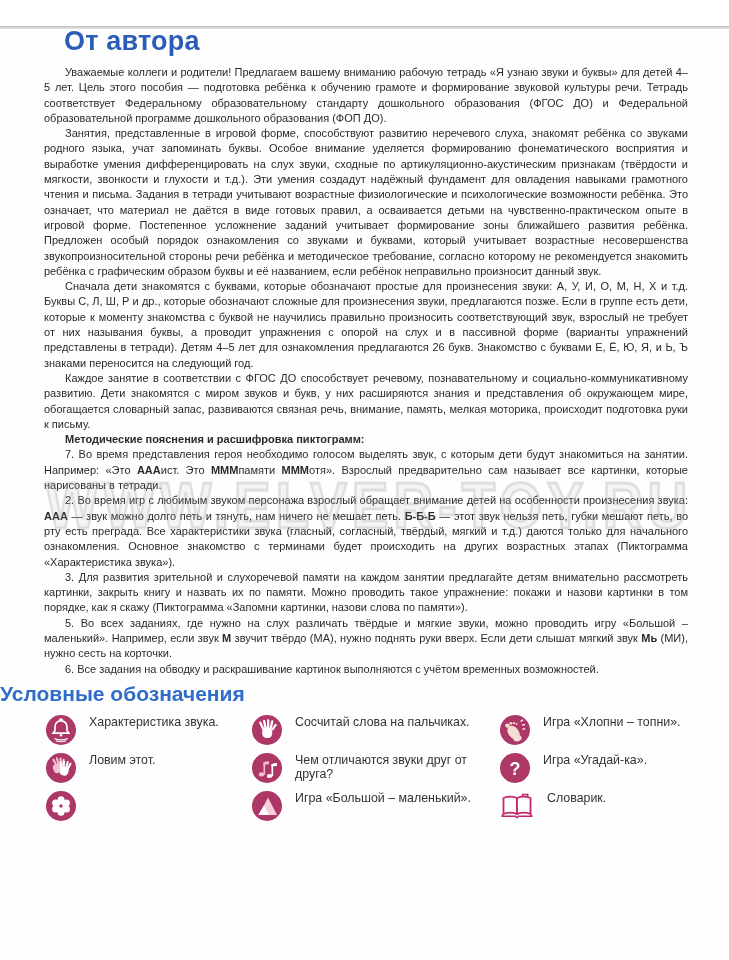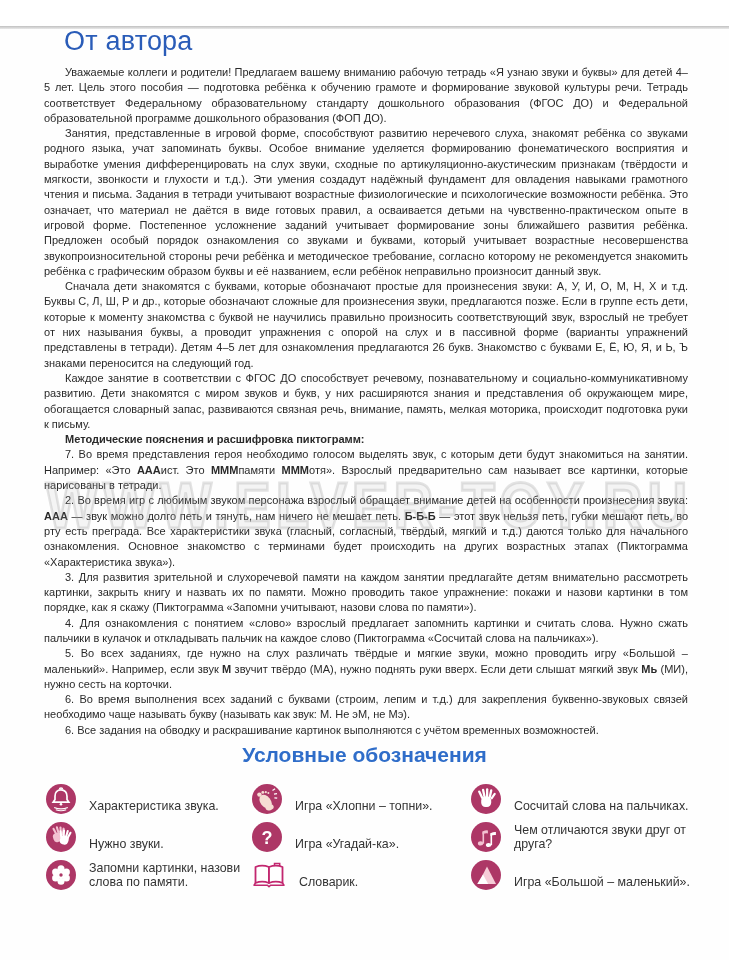--- a/index.html
+++ b/index.html
@@ -4,38 +4,38 @@
 <style>
   html,body{margin:0;padding:0;}
   body{
     width:729px;height:960px;background:#ffffff;overflow:hidden;
     font-family:"Liberation Sans",sans-serif;color:#2a2a2a;position:relative;
   }
   .page{position:relative;width:729px;height:960px;background:#fefefe;}
   .scan-edge{position:absolute;top:0;left:0;right:0;height:3px;
     background:linear-gradient(#b5b5b5,#e6e6e6);opacity:.85;}
   h1.page-title{
-    margin:26px 0 9px 64px;font-size:27px;line-height:30px;font-weight:normal;
+    margin:26px 0 9px 64px;font-size:27px;line-height:30px;font-weight:bold;
     color:#2a5cb8;letter-spacing:.2px;
   }
   .article{margin:0 41px 0 44px;font-size:11px;line-height:15.3px;text-align:justify;}
   .article p{margin:0;text-indent:21px;}
   .article p span.b{font-weight:bold;}
   .article p span.i{}
   .article p.head{font-weight:bold;}
   h2.legend-title{
-    margin:5px 0 9px 0;text-align:center;font-size:21px;line-height:24px;
+    margin:5px 0 9px 0;text-align:left;font-size:21px;line-height:24px;
     font-weight:600;color:#2f6dc9;
   }
   .legend{display:flex;margin-left:46px;margin-right:10px;}
   .legend-col{display:flex;flex-direction:column;}
   .legend-col.c1{width:206px;}
   .legend-col.c2{width:248px;}
   .legend-col.c3{flex:1;}
-  .legend-item{display:flex;align-items:flex-end;height:38px;}
+  .legend-item{display:flex;align-items:flex-start;height:38px;}
   .legend-icon{
     width:30px;height:30px;border-radius:50%;background:#ad3766;flex:none;
     display:flex;align-items:center;justify-content:center;margin-right:13px;
   }
   .legend-icon.flat{background:transparent;border-radius:0;width:34px;}
   .legend-icon svg{display:block;}
   .legend-label{font-size:12.4px;line-height:14.6px;color:#333;}
   .watermark{
     position:absolute;top:442px;left:46px;z-index:5;pointer-events:none;
     font-size:55px;font-weight:bold;letter-spacing:5px;white-space:nowrap;
@@ -52,24 +52,22 @@
   <h1 class="page-title">От автора</h1>
 
   <div class="article" id="article">
       <p><span>Уважаемые коллеги и родители! Предлагаем вашему вниманию рабочую тетрадь «Я узнаю звуки и буквы» для детей 4–5 лет. Цель этого пособия — подготовка ребёнка к обучению грамоте и формирование звуковой культуры речи. Тетрадь соответствует Федеральному образовательному стандарту дошкольного образования (ФГОС ДО) и Федеральной образовательной программе дошкольного образования (ФОП ДО).</span></p>
       <p><span>Занятия, представленные в игровой форме, способствуют развитию неречевого слуха, знакомят ребёнка со звуками родного языка, учат запоминать буквы. Особое внимание уделяется формированию фонематического восприятия и выработке умения дифференцировать на слух звуки, сходные по артикуляционно-акустическим признакам (твёрдости и мягкости, звонкости и глухости и т.д.). Эти умения создадут надёжный фундамент для овладения навыками грамотного чтения и письма. Задания в тетради учитывают возрастные физиологические и психологические возможности ребёнка. Это означает, что материал не даётся в виде готовых правил, а осваивается детьми на чувственно-практическом опыте в игровой форме. Постепенное усложнение заданий учитывает формирование зоны ближайшего развития ребёнка. Предложен особый порядок ознакомления со звуками и буквами, который учитывает возрастные несовершенства звукопроизносительной стороны речи ребёнка и методическое требование, согласно которому не рекомендуется знакомить ребёнка с графическим образом буквы и её названием, если ребёнок неправильно произносит данный звук.</span></p>
       <p><span>Сначала дети знакомятся с буквами, которые обозначают простые для произнесения звуки: А, У, И, О, М, Н, Х и т.д. Буквы С, Л, Ш, Р и др., которые обозначают сложные для произнесения звуки, предлагаются позже. Если в группе есть дети, которые к моменту знакомства с буквой не научились правильно произносить соответствующий звук, взрослый не требует от них называния буквы, а проводит упражнения с опорой на слух и в пассивной форме (варианты упражнений представлены в тетради). Детям 4–5 лет для ознакомления предлагаются 26 букв. Знакомство с буквами Е, Ё, Ю, Я, и Ь, Ъ знаками переносится на следующий год.</span></p>
       <p><span>Каждое занятие в соответствии с ФГОС ДО способствует речевому, познавательному и социально-коммуникативному развитию. Дети знакомятся с миром звуков и букв, у них расширяются знания и представления об окружающем мире, обогащается словарный запас, развиваются связная речь, внимание, память, мелкая моторика, происходит подготовка руки к письму.</span></p>
       <p class="head"><span class="b">Методические пояснения и расшифровка пиктограмм:</span></p>
       <p><span>7. Во время представления героя необходимо голосом выделять звук, с которым дети будут знакомиться на занятии. Например: «Это </span><span class="b">ААА</span><span>ист. Это </span><span class="b">МММ</span><span>памяти </span><span class="b">МММ</span><span>отя». Взрослый предварительно сам называет все картинки, которые нарисованы в тетради.</span></p>
       <p><span>2. Во время игр с любимым звуком персонажа взрослый обращает внимание детей на особенности произнесения звука: </span><span class="b">ААА</span><span> — звук можно долго петь и тянуть, нам ничего не мешает петь. </span><span class="b">Б-Б-Б</span><span> — этот звук нельзя петь, губки мешают петь, во рту есть преграда. Все характеристики звука (гласный, согласный, твёрдый, мягкий и т.д.) даются только для начального ознакомления. Основное знакомство с терминами будет происходить на других возрастных этапах </span><span class="i">(Пиктограмма «Характеристика звука»)</span><span>.</span></p>
-      <p><span>3. Для развития зрительной и слухоречевой памяти на каждом занятии предлагайте детям внимательно рассмотреть картинки, закрыть книгу и назвать их по памяти. Можно проводить такое упражнение: покажи и назови картинки в том порядке, как я скажу </span><span class="i">(Пиктограмма «Запомни учитывают, назови слова по памяти»)</span><span>.</span></p>
-      <p><span>4. Для ознакомления с понятием «слово» взрослый предлагает запомнить картинки и считать слова. Нужно сжать пальчики в кулачок и откладывать пальчик на каждое слово </span><span class="i">(Пиктограмма «Сосчитай слова на пальчиках»)</span><span>.</span></p>
+      <p><span>3. Для развития зрительной и слухоречевой памяти на каждом занятии предлагайте детям внимательно рассмотреть картинки, закрыть книгу и назвать их по памяти. Можно проводить такое упражнение: покажи и назови картинки в том порядке, как я скажу </span><span class="i">(Пиктограмма «Запомни картинки, назови слова по памяти»)</span><span>.</span></p>
       <p><span>5. Во всех заданиях, где нужно на слух различать твёрдые и мягкие звуки, можно проводить </span><span class="i">игру «Большой – маленький»</span><span>. Например, если звук </span><span class="b">М</span><span> звучит твёрдо (МА), нужно поднять руки вверх. Если дети слышат мягкий звук </span><span class="b">Мь</span><span> (МИ), нужно сесть на корточки.</span></p>
-      <p><span>6. Во время выполнения всех заданий с буквами (строим, лепим и т.д.) для закрепления буквенно-звуковых связей необходимо чаще называть букву (называть как звук: М. Не эМ, не Мэ).</span></p>
       <p><span>6. Все задания на обводку и раскрашивание картинок выполняются с учётом временных возможностей.</span></p>
     </div>
 
   <h2 class="legend-title">Условные обозначения</h2>
 
   <div class="legend" id="legend">
       <div class="legend-col c1">
         <div class="legend-item">
           <span class="legend-icon">
             <svg width="30" height="30" viewBox="0 0 30 30">
@@ -94,38 +92,80 @@
               </g>
               <g fill="#ffffff">
                 <rect x="14" y="13.5" width="8.5" height="9" rx="3.6" transform="rotate(16 18 18)"></rect>
                 <rect x="13.8" y="8.2" width="2.1" height="8" rx="1" transform="rotate(-8 14.8 12)"></rect>
                 <rect x="16.8" y="7.4" width="2.1" height="9" rx="1" transform="rotate(4 17.8 11)"></rect>
                 <rect x="19.8" y="7.8" width="2.1" height="9" rx="1" transform="rotate(16 20.8 12)"></rect>
                 <rect x="22.2" y="9.4" width="2.1" height="8" rx="1" transform="rotate(28 23.2 13)"></rect>
               </g>
             </svg>
           </span>
-          <span class="legend-label">Нужно звуки.</span>
+          <span class="legend-label">Ловим этот.</span>
         </div>
         <div class="legend-item">
           <span class="legend-icon">
             <svg width="30" height="30" viewBox="0 0 30 30">
               <g fill="#fff">
                 <circle cx="15" cy="8.8" r="3.5"></circle>
                 <circle cx="20.4" cy="11.9" r="3.5"></circle>
                 <circle cx="20.4" cy="18.1" r="3.5"></circle>
                 <circle cx="15" cy="21.2" r="3.5"></circle>
                 <circle cx="9.6" cy="18.1" r="3.5"></circle>
                 <circle cx="9.6" cy="11.9" r="3.5"></circle>
                 <circle cx="15" cy="15" r="3.6"></circle>
               </g>
               <circle cx="15" cy="15" r="1.7" fill="#ad3766"></circle>
             </svg>
           </span>
-          <span class="legend-label">Запомни картинки, назови слова по памяти.</span>
+        </div>
+      </div>
+      <div class="legend-col c2">
+        <div class="legend-item">
+          <span class="legend-icon">
+            <svg width="30" height="30" viewBox="0 0 30 30">
+              <g fill="#fff">
+                <rect x="10.2" y="12.5" width="10" height="10.5" rx="4.2"></rect>
+                <rect x="8.2" y="6.2" width="2.3" height="9" rx="1.1" transform="rotate(-26 9.4 10)"></rect>
+                <rect x="11.6" y="4.6" width="2.3" height="10" rx="1.1" transform="rotate(-12 12.8 9)"></rect>
+                <rect x="15" y="4.2" width="2.3" height="10.5" rx="1.1"></rect>
+                <rect x="18.3" y="5.2" width="2.3" height="9.6" rx="1.1" transform="rotate(12 19.4 10)"></rect>
+                <rect x="21.2" y="8.4" width="2.2" height="7.4" rx="1.1" transform="rotate(34 22.3 12)"></rect>
+              </g>
+            </svg>
+          </span>
+          <span class="legend-label">Сосчитай слова на пальчиках.</span>
+        </div>
+        <div class="legend-item">
+          <span class="legend-icon">
+            <svg width="30" height="30" viewBox="0 0 30 30">
+              <g fill="#f3c2d2">
+                <ellipse cx="9.6" cy="21.4" rx="2.7" ry="2.1"></ellipse>
+                <rect x="11.5" y="9.6" width="1.6" height="12"></rect>
+                <path d="M11.5 9.6q3.2-1.6 5.4-1.2l0 3q-2.4-.5-5.4 1z"></path>
+              </g>
+              <g fill="#fff">
+                <ellipse cx="17.6" cy="23" rx="2.7" ry="2.1"></ellipse>
+                <rect x="19.5" y="11.2" width="1.6" height="12"></rect>
+                <path d="M19.5 11.2q3.2-1.6 5.4-1.2l0 3q-2.4-.5-5.4 1z"></path>
+              </g>
+            </svg>
+          </span>
+          <span class="legend-label">Чем отличаются звуки друг от друга?</span>
+        </div>
+        <div class="legend-item">
+          <span class="legend-icon">
+            <svg width="30" height="30" viewBox="0 0 30 30">
+              <path d="M16 6.5 25 24 7 24 Z" fill="#f6cdd8"></path>
+              <path d="M12 14.5 17.2 24 6.2 24 Z" fill="#ffffff"></path>
+            </svg>
+          </span>
+          <span class="legend-label">Игра «Большой – маленький».</span>
         </div>
       </div>
       <div class="legend-col c3">
         <div class="legend-item">
           <span class="legend-icon">
             <svg width="30" height="30" viewBox="0 0 30 30">
               <g fill="#f6ddd3">
                 <ellipse cx="13.6" cy="17.6" rx="5.2" ry="7.6" transform="rotate(-38 13.6 17.6)"></ellipse>
                 <ellipse cx="17.6" cy="23.4" rx="4.2" ry="2.9" transform="rotate(-20 17.6 23.4)"></ellipse>
                 <circle cx="7.4" cy="10.6" r="2.2"></circle>
@@ -157,59 +197,16 @@
               <g fill="#fff" stroke="#c2276f" stroke-width="1.8" stroke-linejoin="round">
                 <path d="M3.5 7q6.5-2.6 13.5 0v16q-7-2.6-13.5 0z"></path>
                 <path d="M30.5 7q-6.5-2.6-13.5 0v16q7-2.6 13.5 0z"></path>
               </g>
               <path d="M3.5 23l-1.5 2.2h13.5L17 26.8l1.5-1.6h13.5L30.5 23" fill="none" stroke="#c2276f" stroke-width="1.5" stroke-linejoin="round"></path>
             </svg>
           </span>
           <span class="legend-label">Словарик.</span>
         </div>
       </div>
-      <div class="legend-col c2">
-        <div class="legend-item">
-          <span class="legend-icon">
-            <svg width="30" height="30" viewBox="0 0 30 30">
-              <g fill="#fff">
-                <rect x="10.2" y="12.5" width="10" height="10.5" rx="4.2"></rect>
-                <rect x="8.2" y="6.2" width="2.3" height="9" rx="1.1" transform="rotate(-26 9.4 10)"></rect>
-                <rect x="11.6" y="4.6" width="2.3" height="10" rx="1.1" transform="rotate(-12 12.8 9)"></rect>
-                <rect x="15" y="4.2" width="2.3" height="10.5" rx="1.1"></rect>
-                <rect x="18.3" y="5.2" width="2.3" height="9.6" rx="1.1" transform="rotate(12 19.4 10)"></rect>
-                <rect x="21.2" y="8.4" width="2.2" height="7.4" rx="1.1" transform="rotate(34 22.3 12)"></rect>
-              </g>
-            </svg>
-          </span>
-          <span class="legend-label">Сосчитай слова на пальчиках.</span>
-        </div>
-        <div class="legend-item">
-          <span class="legend-icon">
-            <svg width="30" height="30" viewBox="0 0 30 30">
-              <g fill="#f3c2d2">
-                <ellipse cx="9.6" cy="21.4" rx="2.7" ry="2.1"></ellipse>
-                <rect x="11.5" y="9.6" width="1.6" height="12"></rect>
-                <path d="M11.5 9.6q3.2-1.6 5.4-1.2l0 3q-2.4-.5-5.4 1z"></path>
-              </g>
-              <g fill="#fff">
-                <ellipse cx="17.6" cy="23" rx="2.7" ry="2.1"></ellipse>
-                <rect x="19.5" y="11.2" width="1.6" height="12"></rect>
-                <path d="M19.5 11.2q3.2-1.6 5.4-1.2l0 3q-2.4-.5-5.4 1z"></path>
-              </g>
-            </svg>
-          </span>
-          <span class="legend-label">Чем отличаются звуки друг от друга?</span>
-        </div>
-        <div class="legend-item">
-          <span class="legend-icon">
-            <svg width="30" height="30" viewBox="0 0 30 30">
-              <path d="M16 6.5 25 24 7 24 Z" fill="#f6cdd8"></path>
-              <path d="M12 14.5 17.2 24 6.2 24 Z" fill="#ffffff"></path>
-            </svg>
-          </span>
-          <span class="legend-label">Игра «Большой – маленький».</span>
-        </div>
-      </div>
     </div>
 
   <div class="watermark">WWW.ELVER-TOY.RU</div>
 </div>
 
 </body></html>

